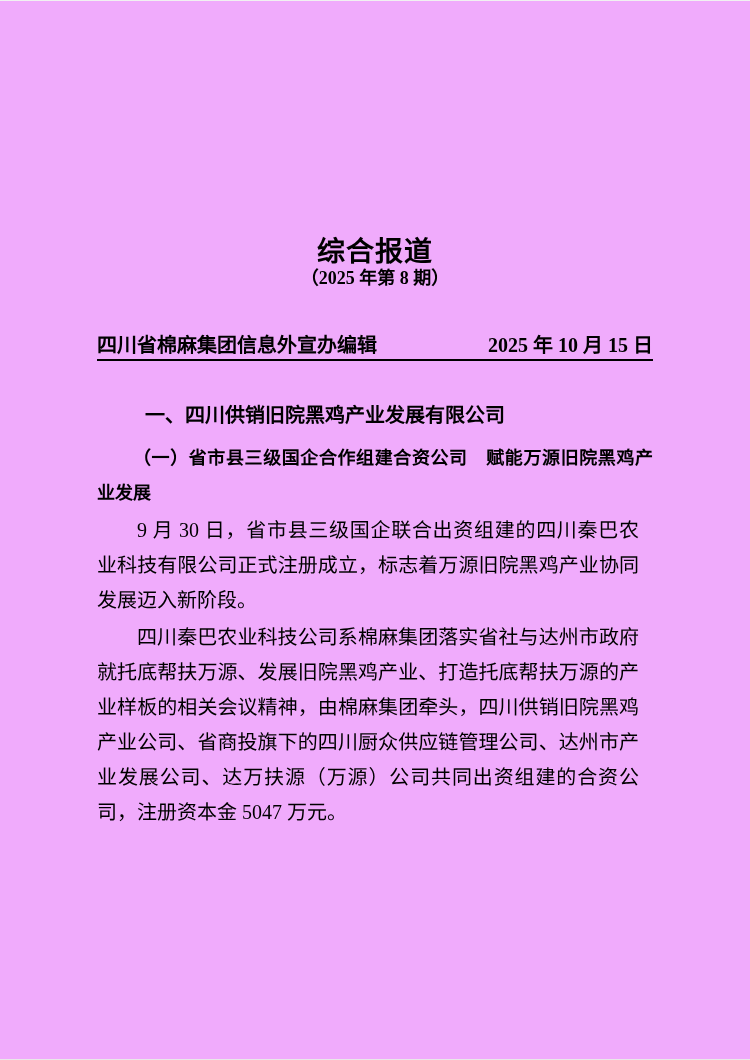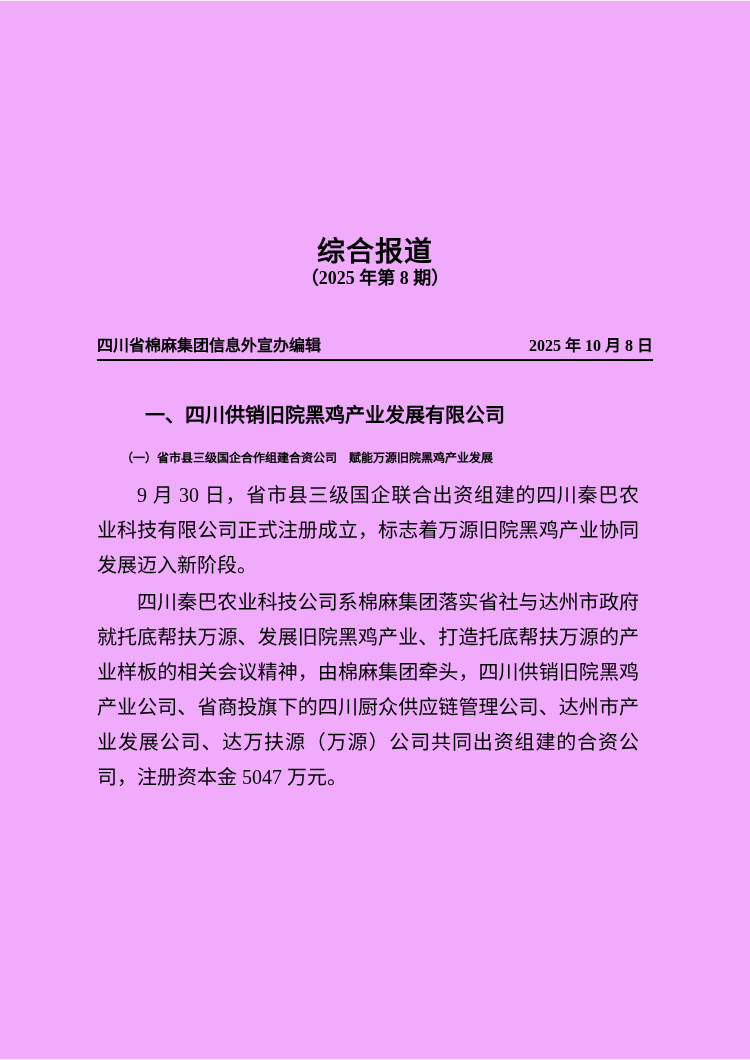--- a/index.html
+++ b/index.html
@@ -38,42 +38,42 @@
     font-size: 18px;
     line-height: 21px;
     font-weight: bold;
     text-align: center;
   }
   .editor-row {
     margin-top: 46px;
     display: flex;
     justify-content: space-between;
     align-items: baseline;
-    font-size: 16px;
+    font-size: 20px;
     line-height: 21px;
     font-weight: bold;
     border-bottom: 2px solid #000000;
     padding-bottom: 3px;
   }
   .doc-body {
     margin-top: 37px;
     font-size: 20px;
     line-height: 35px;
   }
   .section-heading {
     margin: 8px;
     font-size: 20px;
     line-height: 35px;
     font-weight: bold;
     text-indent: 2em;
     font-family: "Liberation Sans", "DejaVu Sans", sans-serif;
   }
   .section-subheading {
     margin: 0;
-    font-size: 12px;
+    font-size: 18px;
     line-height: 35px;
     font-weight: bold;
     text-indent: 2em;
     text-align: justify;
   }
   .doc-body p {
     margin: 2px 14px 0 0;
     text-indent: 2em;
     text-align: justify;
     text-justify: inter-character;
@@ -84,21 +84,21 @@
 
 <div class="page">
   <div class="content">
 
     <div class="doc-title">综合报道</div>
 
     <div class="issue-line">（2025 年第 8 期）</div>
 
     <div class="editor-row">
       <span>四川省棉麻集团信息外宣办编辑</span>
-      <span>2025 年 10 月 8 日</span>
+      <span>2025 年 10 月 15 日</span>
     </div>
 
     <div class="doc-body">
       <div class="section-heading">一、四川供销旧院黑鸡产业发展有限公司</div>
 
       <div class="section-subheading">（一）省市县三级国企合作组建合资公司　赋能万源旧院黑鸡产业发展</div>
 
       <p>9 月 30 日，省市县三级国企联合出资组建的四川秦巴农业科技有限公司正式注册成立，标志着万源旧院黑鸡产业协同发展迈入新阶段。</p>
 
       <p>四川秦巴农业科技公司系棉麻集团落实省社与达州市政府就托底帮扶万源、发展旧院黑鸡产业、打造托底帮扶万源的产业样板的相关会议精神，由棉麻集团牵头，四川供销旧院黑鸡产业公司、省商投旗下的四川厨众供应链管理公司、达州市产业发展公司、达万扶源（万源）公司共同出资组建的合资公司，注册资本金 5047 万元。</p>

